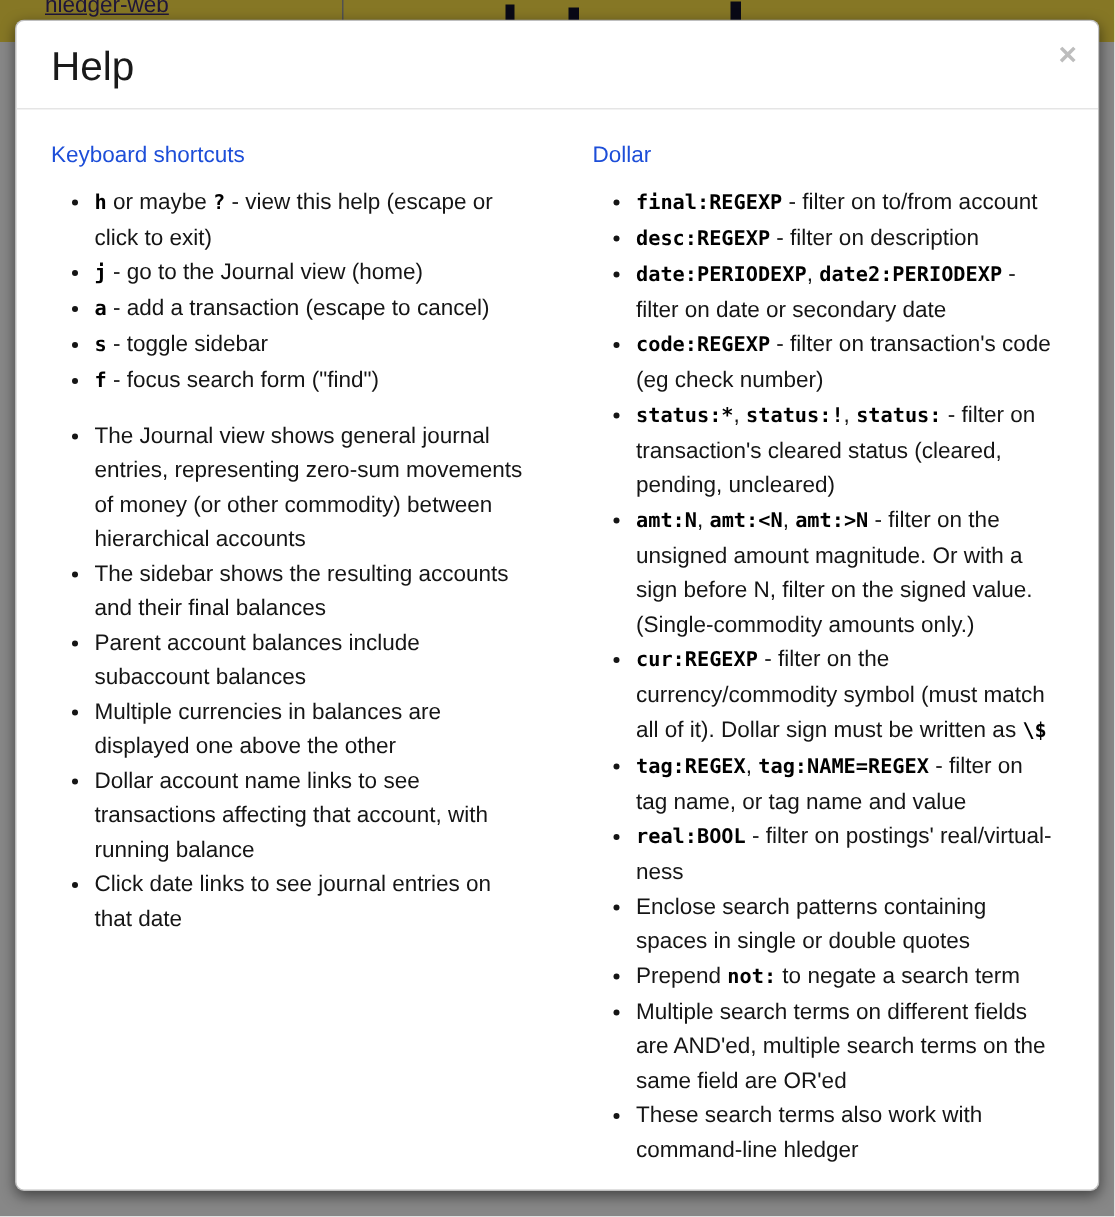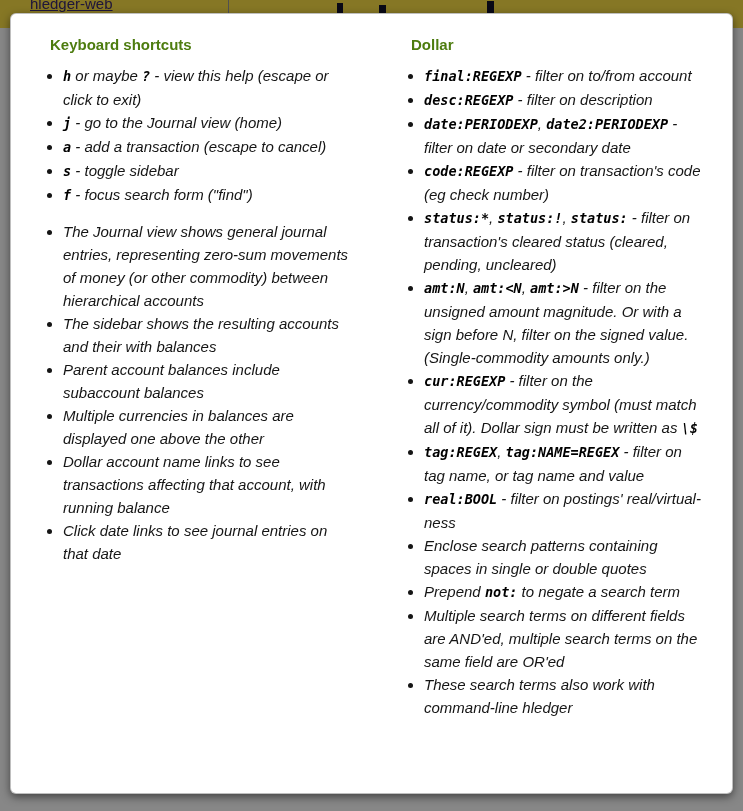--- a/index.html
+++ b/index.html
@@ -50,24 +50,24 @@
     font-size:21px;font-weight:bold;line-height:20px;color:#bdbdbd;
     font-family:"Liberation Sans", sans-serif;
   }
   .modal-body{
     display:flex;align-items:flex-start;
     padding:16px 26px 20px 23px;
   }
   .col-left{width:315px;margin-right:46px;flex:none;}
   .col-right{flex:1;min-width:0;}
   .section-heading{
-    margin:6px 0 10px 16px;font-size:15px;font-weight:bold;color:#4d7c0f;line-height:18px;
+    margin:6px 0 10px 0;font-size:15px;font-weight:normal;color:#1d4ed8;line-height:18px;
   }
   .section-list{
-    margin:10px 0 13px 0;padding:0 0 0 29px;list-style:disc outside;font-style:italic;
+    margin:10px 0 13px 0;padding:0 0 0 29px;list-style:disc outside;
   }
   .section-list li{
     font-size:15px;line-height:23px;color:#151515;
   }
   .section-list li code{
     font-family:"DejaVu Sans Mono","Liberation Mono",monospace;
     font-weight:bold;font-size:13.5px;color:#000;
   }
 </style>
 </head>
@@ -77,33 +77,37 @@
   <a class="brand-link">hledger-web</a>
   <div class="sidebar-line"></div>
   <div class="asc asc1"></div>
   <div class="asc asc2"></div>
   <div class="asc asc3"></div>
 </div>
 
 <div class="backdrop"></div>
 
 <div class="modal">
+  <div class="modal-header">
+    <h3 class="modal-title">Help</h3>
+    <button class="close-btn">×</button>
+  </div>
   <div class="modal-body">
     <div class="col-left">
         <h4 class="section-heading">Keyboard shortcuts</h4>
         <ul class="section-list">
           <li><code>h</code> or maybe <code>?</code> - view this help (escape or click to exit)</li>
           <li><code>j</code> - go to the Journal view (home)</li>
           <li><code>a</code> - add a transaction (escape to cancel)</li>
           <li><code>s</code> - toggle sidebar</li>
           <li><code>f</code> - focus search form ("find")</li>
         </ul>
         <ul class="section-list">
           <li>The Journal view shows general journal entries, representing zero-sum movements of money (or other commodity) between hierarchical accounts</li>
-          <li>The sidebar shows the resulting accounts and their with balances</li>
+          <li>The sidebar shows the resulting accounts and their final balances</li>
           <li>Parent account balances include subaccount balances</li>
           <li>Multiple currencies in balances are displayed one above the other</li>
           <li>Dollar account name links to see transactions affecting that account, with running balance</li>
           <li>Click date links to see journal entries on that date</li>
         </ul>
       </div>
     <div class="col-right">
         <h4 class="section-heading">Dollar</h4>
         <ul class="section-list">
           <li><code>final:REGEXP</code> - filter on to/from account</li>

